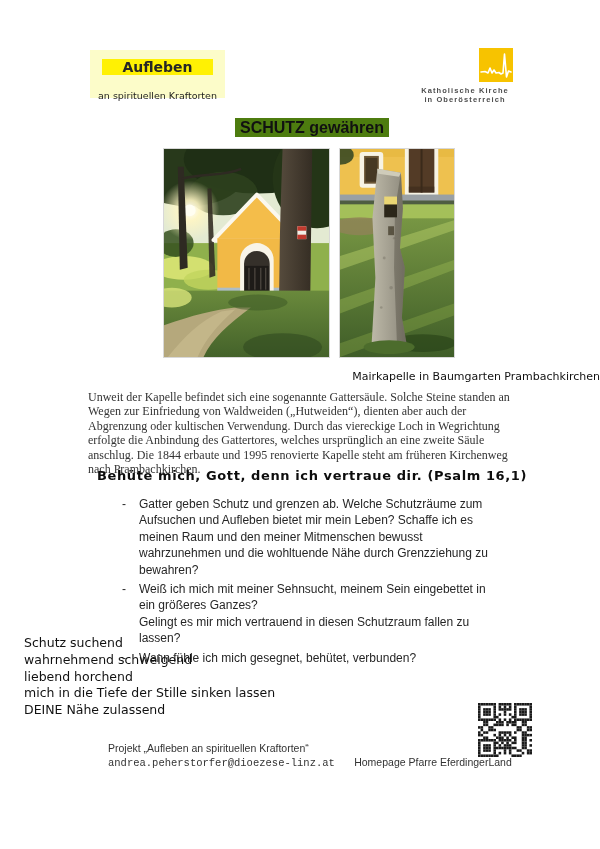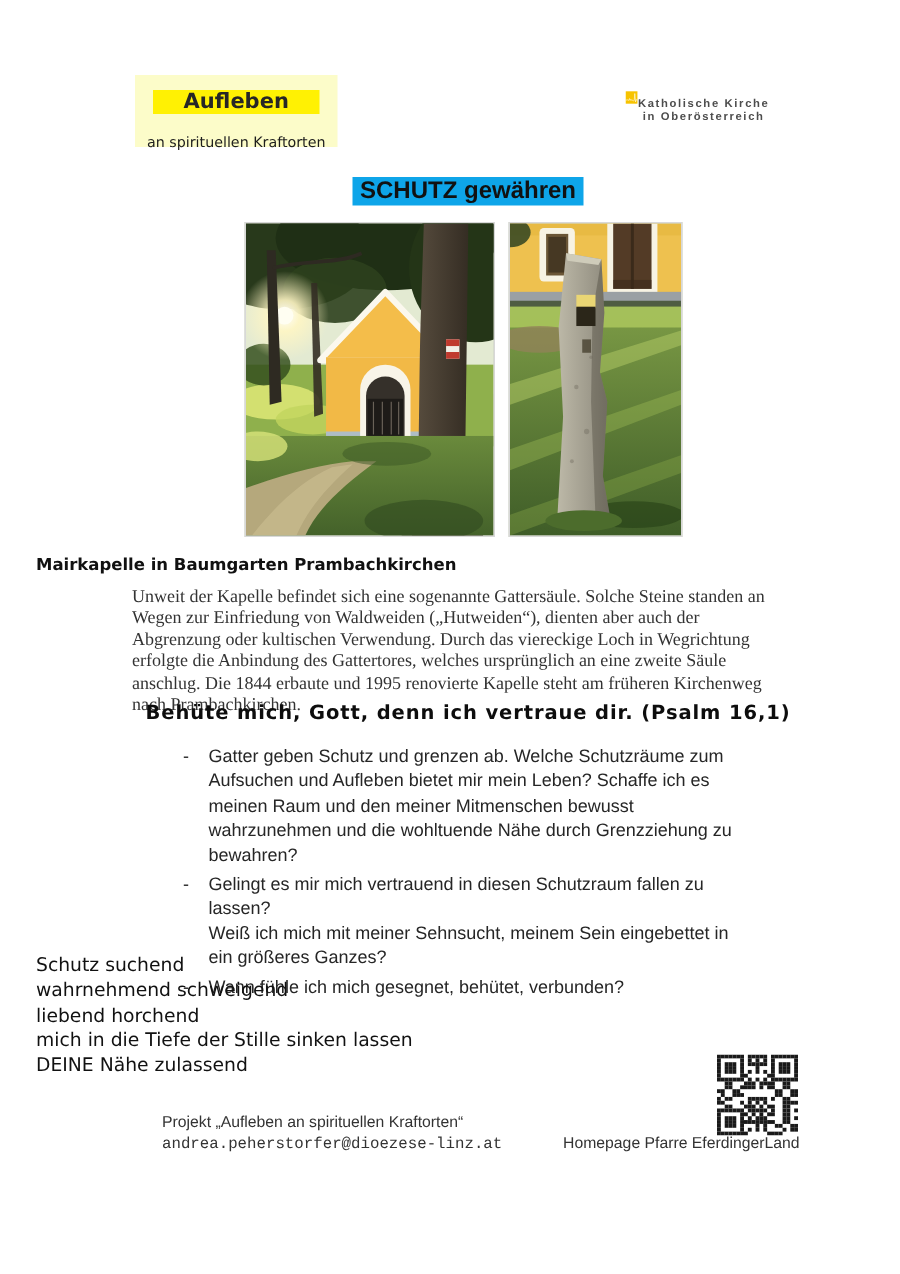--- a/index.html
+++ b/index.html
@@ -11,40 +11,40 @@
   .badge {
     position:absolute; left:90px; top:50px; width:135px; height:48px;
     background:#FCFCC9; text-align:center; box-sizing:border-box; padding-top:7px;
     font-family:"DejaVu Sans", sans-serif;
   }
   .badge .hl { background:#FFF103; font-weight:bold; font-size:14px; padding:0 20px; }
   .badge-sub { font-size:9.5px; margin-top:14px; color:#1d1d1d; }
 
   
   .logo { position:absolute; left:417px; top:48px; width:96px;
-          display:flex; flex-direction:row; align-items:flex-end; }
+          display:flex; flex-direction:column; align-items:flex-end; }
   .logo-square { width:34px; height:34px; display:block; }
   .logo-text { width:100%; text-align:center; margin-top:4px;
     font-size:7.5px; font-weight:bold; letter-spacing:1.1px;
     color:#4d4d4d; line-height:9px; white-space:nowrap; }
 
   
   .title { position:absolute; left:24px; top:119px; width:576px; text-align:center;
            font-size:16px; font-weight:bold; color:#111; }
-  .title .hl2 { background:#0ea5e9; padding:1px 5px; }
+  .title .hl2 { background:#4d7c0f; padding:1px 5px; }
 
   
   .photo { position:absolute; top:148px; height:210px; border:1px solid #d8d8d8;
            box-sizing:border-box; background:#cdd5bd; }
   .photo svg { display:block; width:100%; height:100%; }
   .photo-left  { left:163px; width:167px; }
   .photo-right { left:339px; width:116px; }
 
-  .caption { position:absolute; left:24px; top:370px; width:576px; text-align:left;
-    font-family:"DejaVu Sans", sans-serif; font-weight:bold; font-size:11px; color:#111; }
+  .caption { position:absolute; left:24px; top:370px; width:576px; text-align:right;
+    font-family:"DejaVu Sans", sans-serif; font-weight:normal; font-size:11px; color:#111; }
 
   .intro { position:absolute; left:88px; top:390px; width:428px; text-align:left;
            font-size:12px; line-height:14.4px; color:#333;font-family:Liberation Serif, serif; }
 
   .psalm { position:absolute; left:24px; top:468px; width:576px; text-align:center;
     font-family:"DejaVu Sans", sans-serif; font-weight:bold; font-size:13px;
     letter-spacing:0.6px; color:#0d0d0d; }
 
   .bullets { position:absolute; left:122px; top:496px; width:372px;
              font-size:12px; line-height:16.4px; color:#262626; }
@@ -52,21 +52,21 @@
   .bullet .dash { width:17px; flex:none; }
 
   .poem { position:absolute; left:24px; top:635px; width:576px; text-align:left;
     font-family:"DejaVu Sans", sans-serif; font-size:12.5px; line-height:16.8px; color:#111; }
 
   .footer-left { position:absolute; left:108px; top:741px;
                  font-size:10.5px; line-height:14.8px; color:#333; }
   .footer-left .email { color:#333; text-decoration:none;font-family:Liberation Mono, monospace; }
 
   .qr { position:absolute; left:478px; top:703px; width:54px; height:54px; }
-  .homepage { position:absolute; left:333px; top:756px; width:200px; text-align:right;
+  .homepage { position:absolute; left:333px; top:756px; width:200px; text-align:center;
               font-size:10.5px; color:#333; }
 </style>
 </head>
 <body>
 
 <div class="page">
 
   <div class="badge">
     <div><span class="hl">Aufleben</span></div>
     <div class="badge-sub">an spirituellen Kraftorten</div>
@@ -194,22 +194,22 @@
   <div class="bullets">
     <div class="bullet">
       <span class="dash">-</span>
       <div>
           <div>Gatter geben Schutz und grenzen ab. Welche Schutzräume zum Aufsuchen und Aufleben bietet mir mein Leben? Schaffe ich es meinen Raum und den meiner Mitmenschen bewusst wahrzunehmen und die wohltuende Nähe durch Grenzziehung zu bewahren?</div>
         </div>
     </div>
     <div class="bullet">
       <span class="dash">-</span>
       <div>
+        <div>Weiß ich mich mit meiner Sehnsucht, meinem Sein eingebettet in ein größeres Ganzes?</div>
         <div>Gelingt es mir mich vertrauend in diesen Schutzraum fallen zu lassen?</div>
-        <div>Weiß ich mich mit meiner Sehnsucht, meinem Sein eingebettet in ein größeres Ganzes?</div>
       </div>
     </div>
     <div class="bullet">
       <span class="dash">-</span>
       <div>
           <div>Wann fühle ich mich gesegnet, behütet, verbunden?</div>
         </div>
     </div>
   </div>
 

